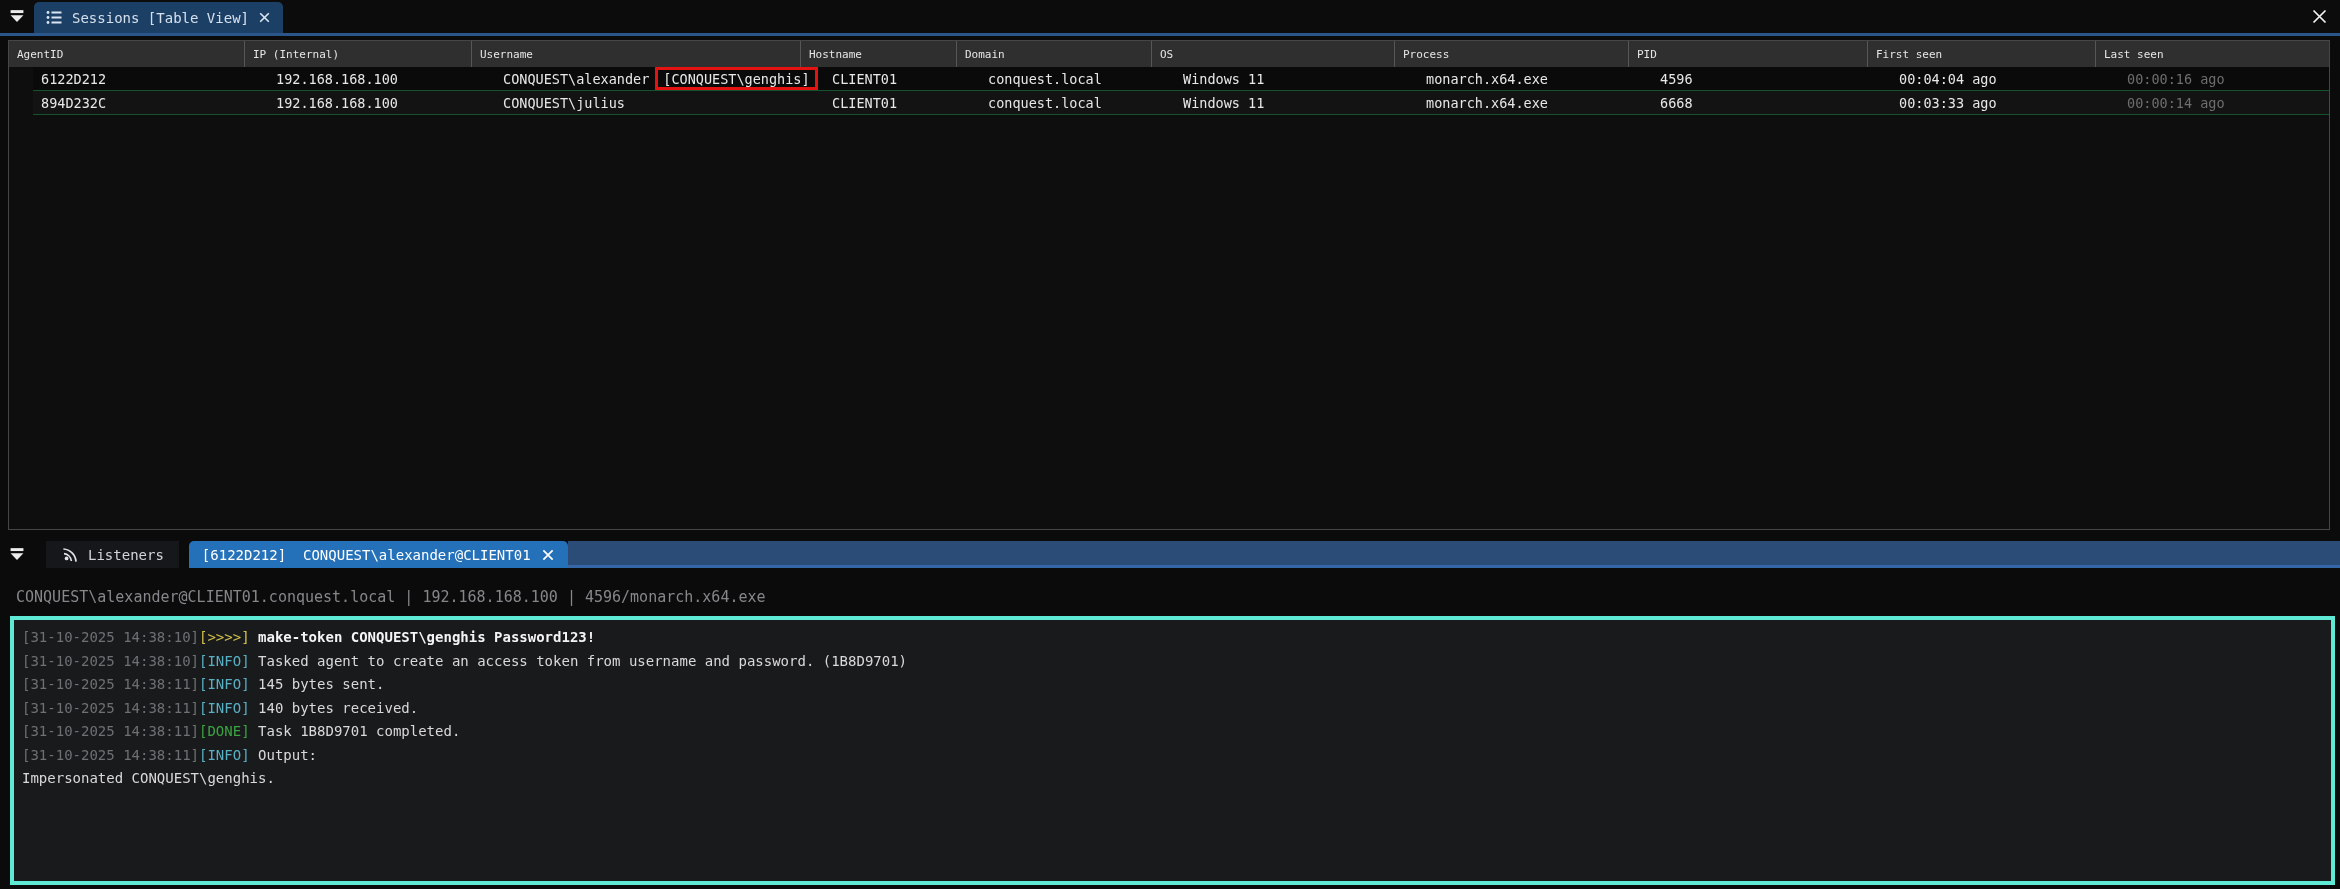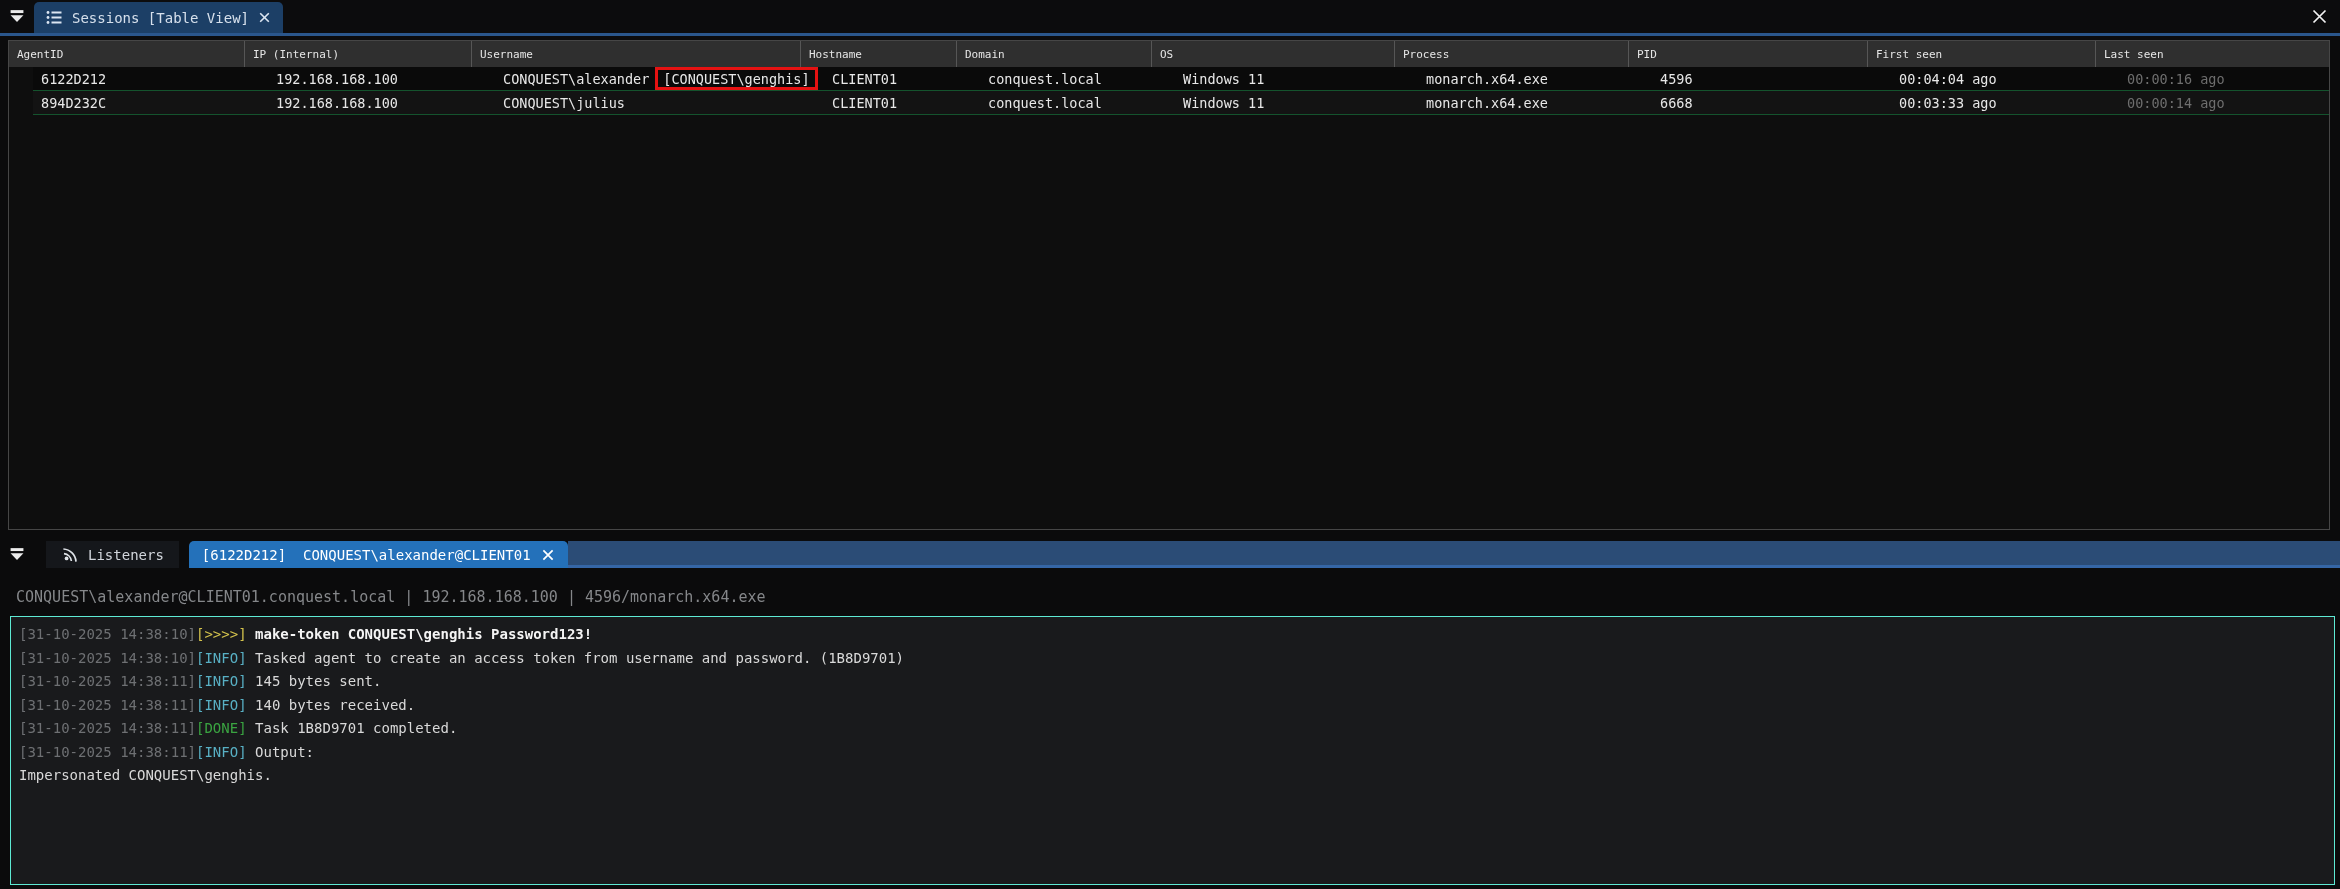--- a/index.html
+++ b/index.html
@@ -40,21 +40,21 @@
                  background:#15171b;color:#d2d6dc;font-size:14px;flex:0 0 auto;}
   .tab-agent{display:flex;align-items:center;gap:10px;padding:12px 13px;margin-left:10px;
              background:#2471ba;border-radius:5px 5px 0 0;color:#fff;font-size:14px;
              white-space:pre;flex:0 0 auto;}
   .strip{flex:1;background:#2b4c76;border-bottom:3px solid #3566a6;box-sizing:border-box;}
 
   
   .console-info{position:absolute;left:16px;top:586px;height:22px;line-height:22px;
                 color:#85878a;font-size:15px;white-space:pre;}
   .console-box{position:absolute;left:10px;top:616px;right:5px;bottom:4px;
-               background:#191a1c;border:1px solid #5eead4;box-sizing:border-box;
+               background:#191a1c;border:4px solid #5eead4;box-sizing:border-box;
                padding:6px 8px;overflow:hidden;}
   .cline{height:23.5px;line-height:23.5px;font-size:14px;white-space:pre;color:#d9d9d9;}
   .ts{color:#6e7073;}
   .tag-cmd{color:#d3c24c;}
   .tag-info{color:#58b0c4;}
   .tag-done{color:#3aa441;}
   .msg{color:#d9d9d9;}
   .msg-cmd{color:#f4f4f4;font-weight:bold;}
   .xicon{display:flex;align-items:center;}
 </style>

